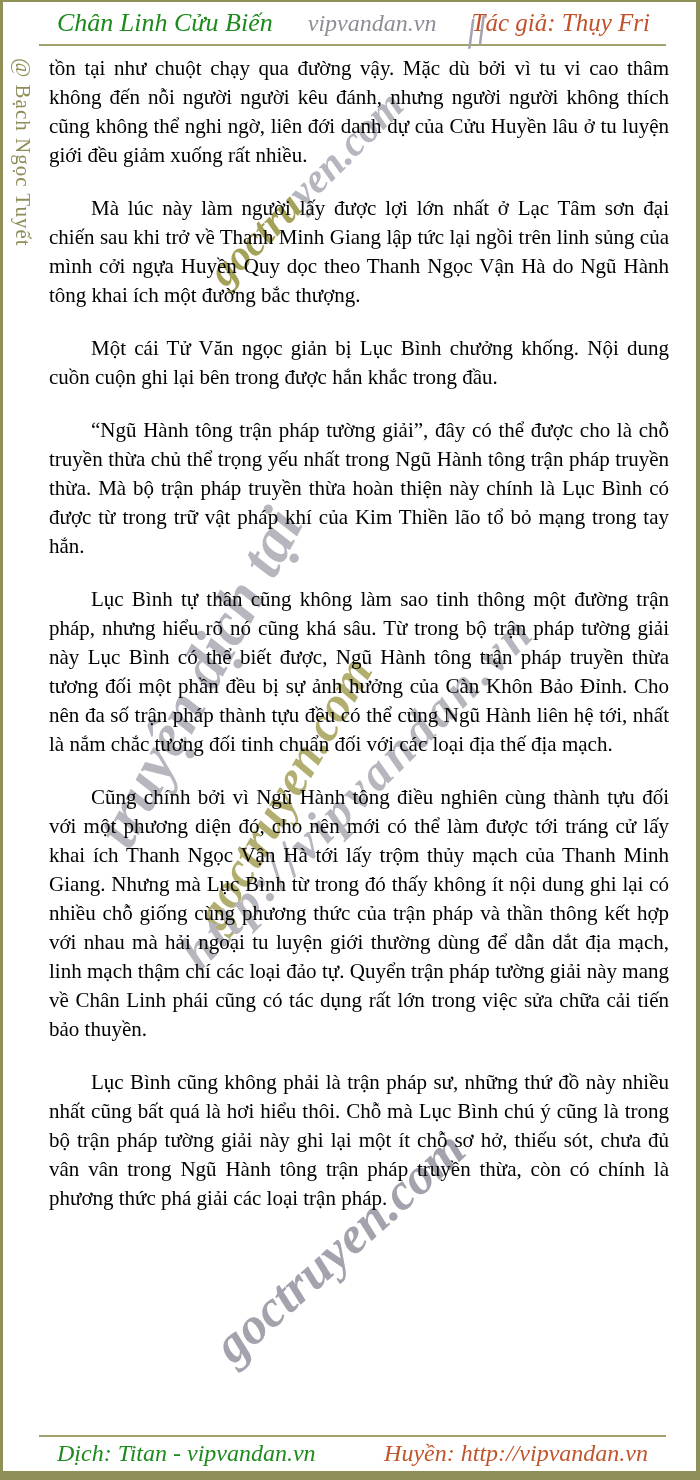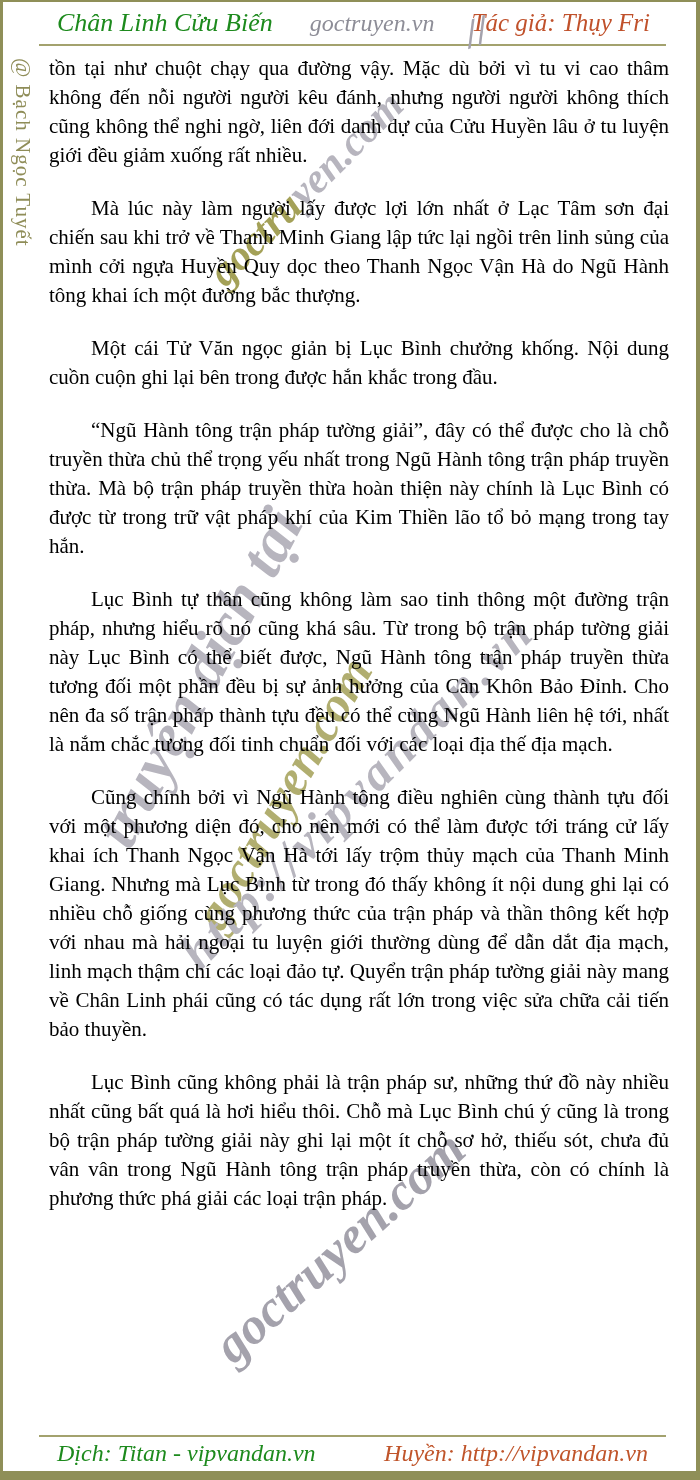--- a/index.html
+++ b/index.html
@@ -81,21 +81,21 @@
     background:var(--frame_olive);
   }
 </style>
 </head>
 <body>
 
 <div class="page">
 
   <div class="header">
     <span class="book-title">Chân Linh Cửu Biến</span>
-    <span class="site-name">goctruyen.vn</span>
+    <span class="site-name">vipvandan.vn</span>
     <span class="author">Tác giả: Thụy Fri</span>
   </div>
   <div class="header-rule"></div>
 
   <div class="side-text">@ Bạch Ngọc Tuyết</div>
 
   <div class="wm-layer">
     <div class="wm wm-top"><span class="olive">goctru</span><span class="gray">yen.com</span></div>
     <div class="wm wm-phrase">truyện dịch tại</div>
     <div class="wm wm-brand-mid">goctruyen.com</div>

